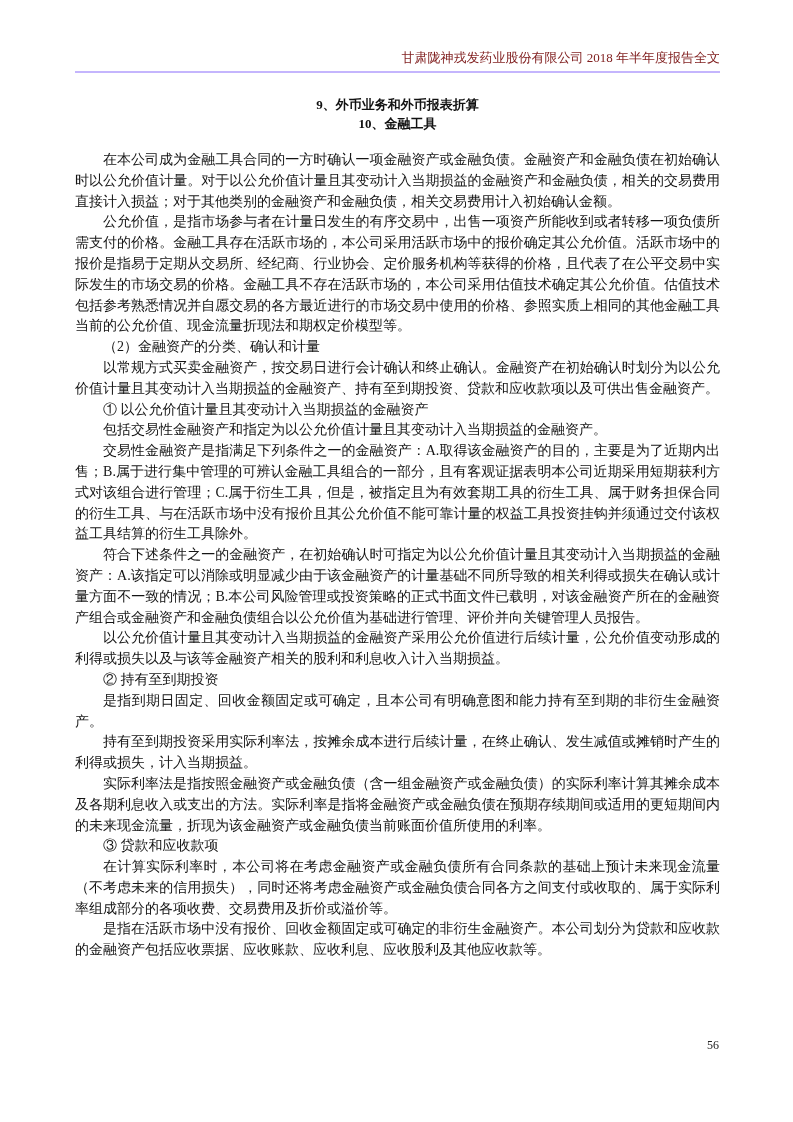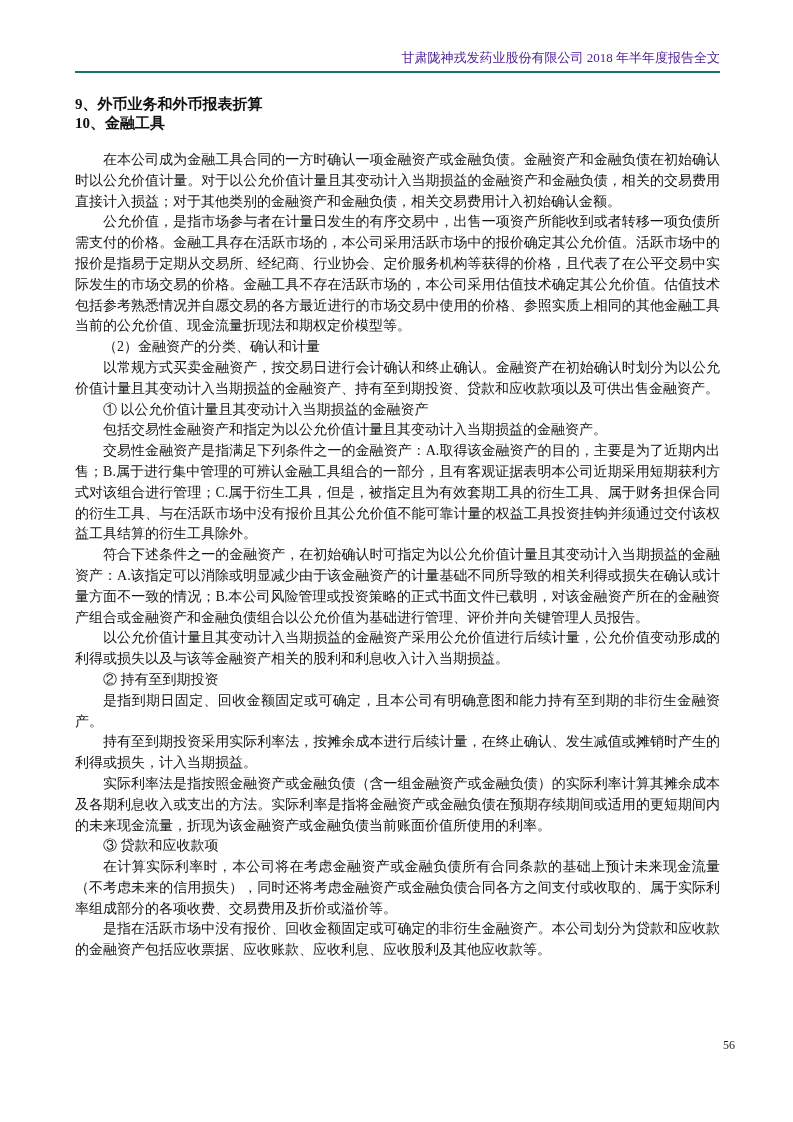--- a/index.html
+++ b/index.html
@@ -17,29 +17,30 @@
     padding: 50px 73px 0 75px;
     overflow: hidden;
     font-family: "Liberation Serif", "DejaVu Serif", serif;
     color: #141414;
   }
   .doc-header {
     text-align: right;
     font-size: 13px;
     line-height: 16px;
     padding-bottom: 5px;
-    border-bottom: 2px solid #0f766e;
-    color: #4c1d95;
+    border-bottom: 2px solid #c4b5fd;
+    color: #7f1d1d;
   }
   .heading-1 {
-    font-size: 15px;
+    font-size: 13px;
     font-weight: bold;
     line-height: 19px;
     margin: 0;
     color: #111;
+    text-align: center;
   }
   .heading-1.first {
     margin-top: 22px;
   }
   .heading-1.second {
   }
   .doc-content {
     margin-top: 17px;
   }
   .doc-content p {
@@ -47,21 +48,21 @@
     font-size: 14px;
     line-height: 20.8px;
     text-align: justify;
     text-indent: 2em;
     word-break: break-all;
     color: #141414;
   }
   .page-number {
     position: absolute;
     top: 1038px;
-    right: 58px;
+    right: 74px;
     font-size: 12px;
     color: #222;
   }
 </style>
 </head>
 <body>
 
 <div class="page">
 
   <div class="doc-header">

